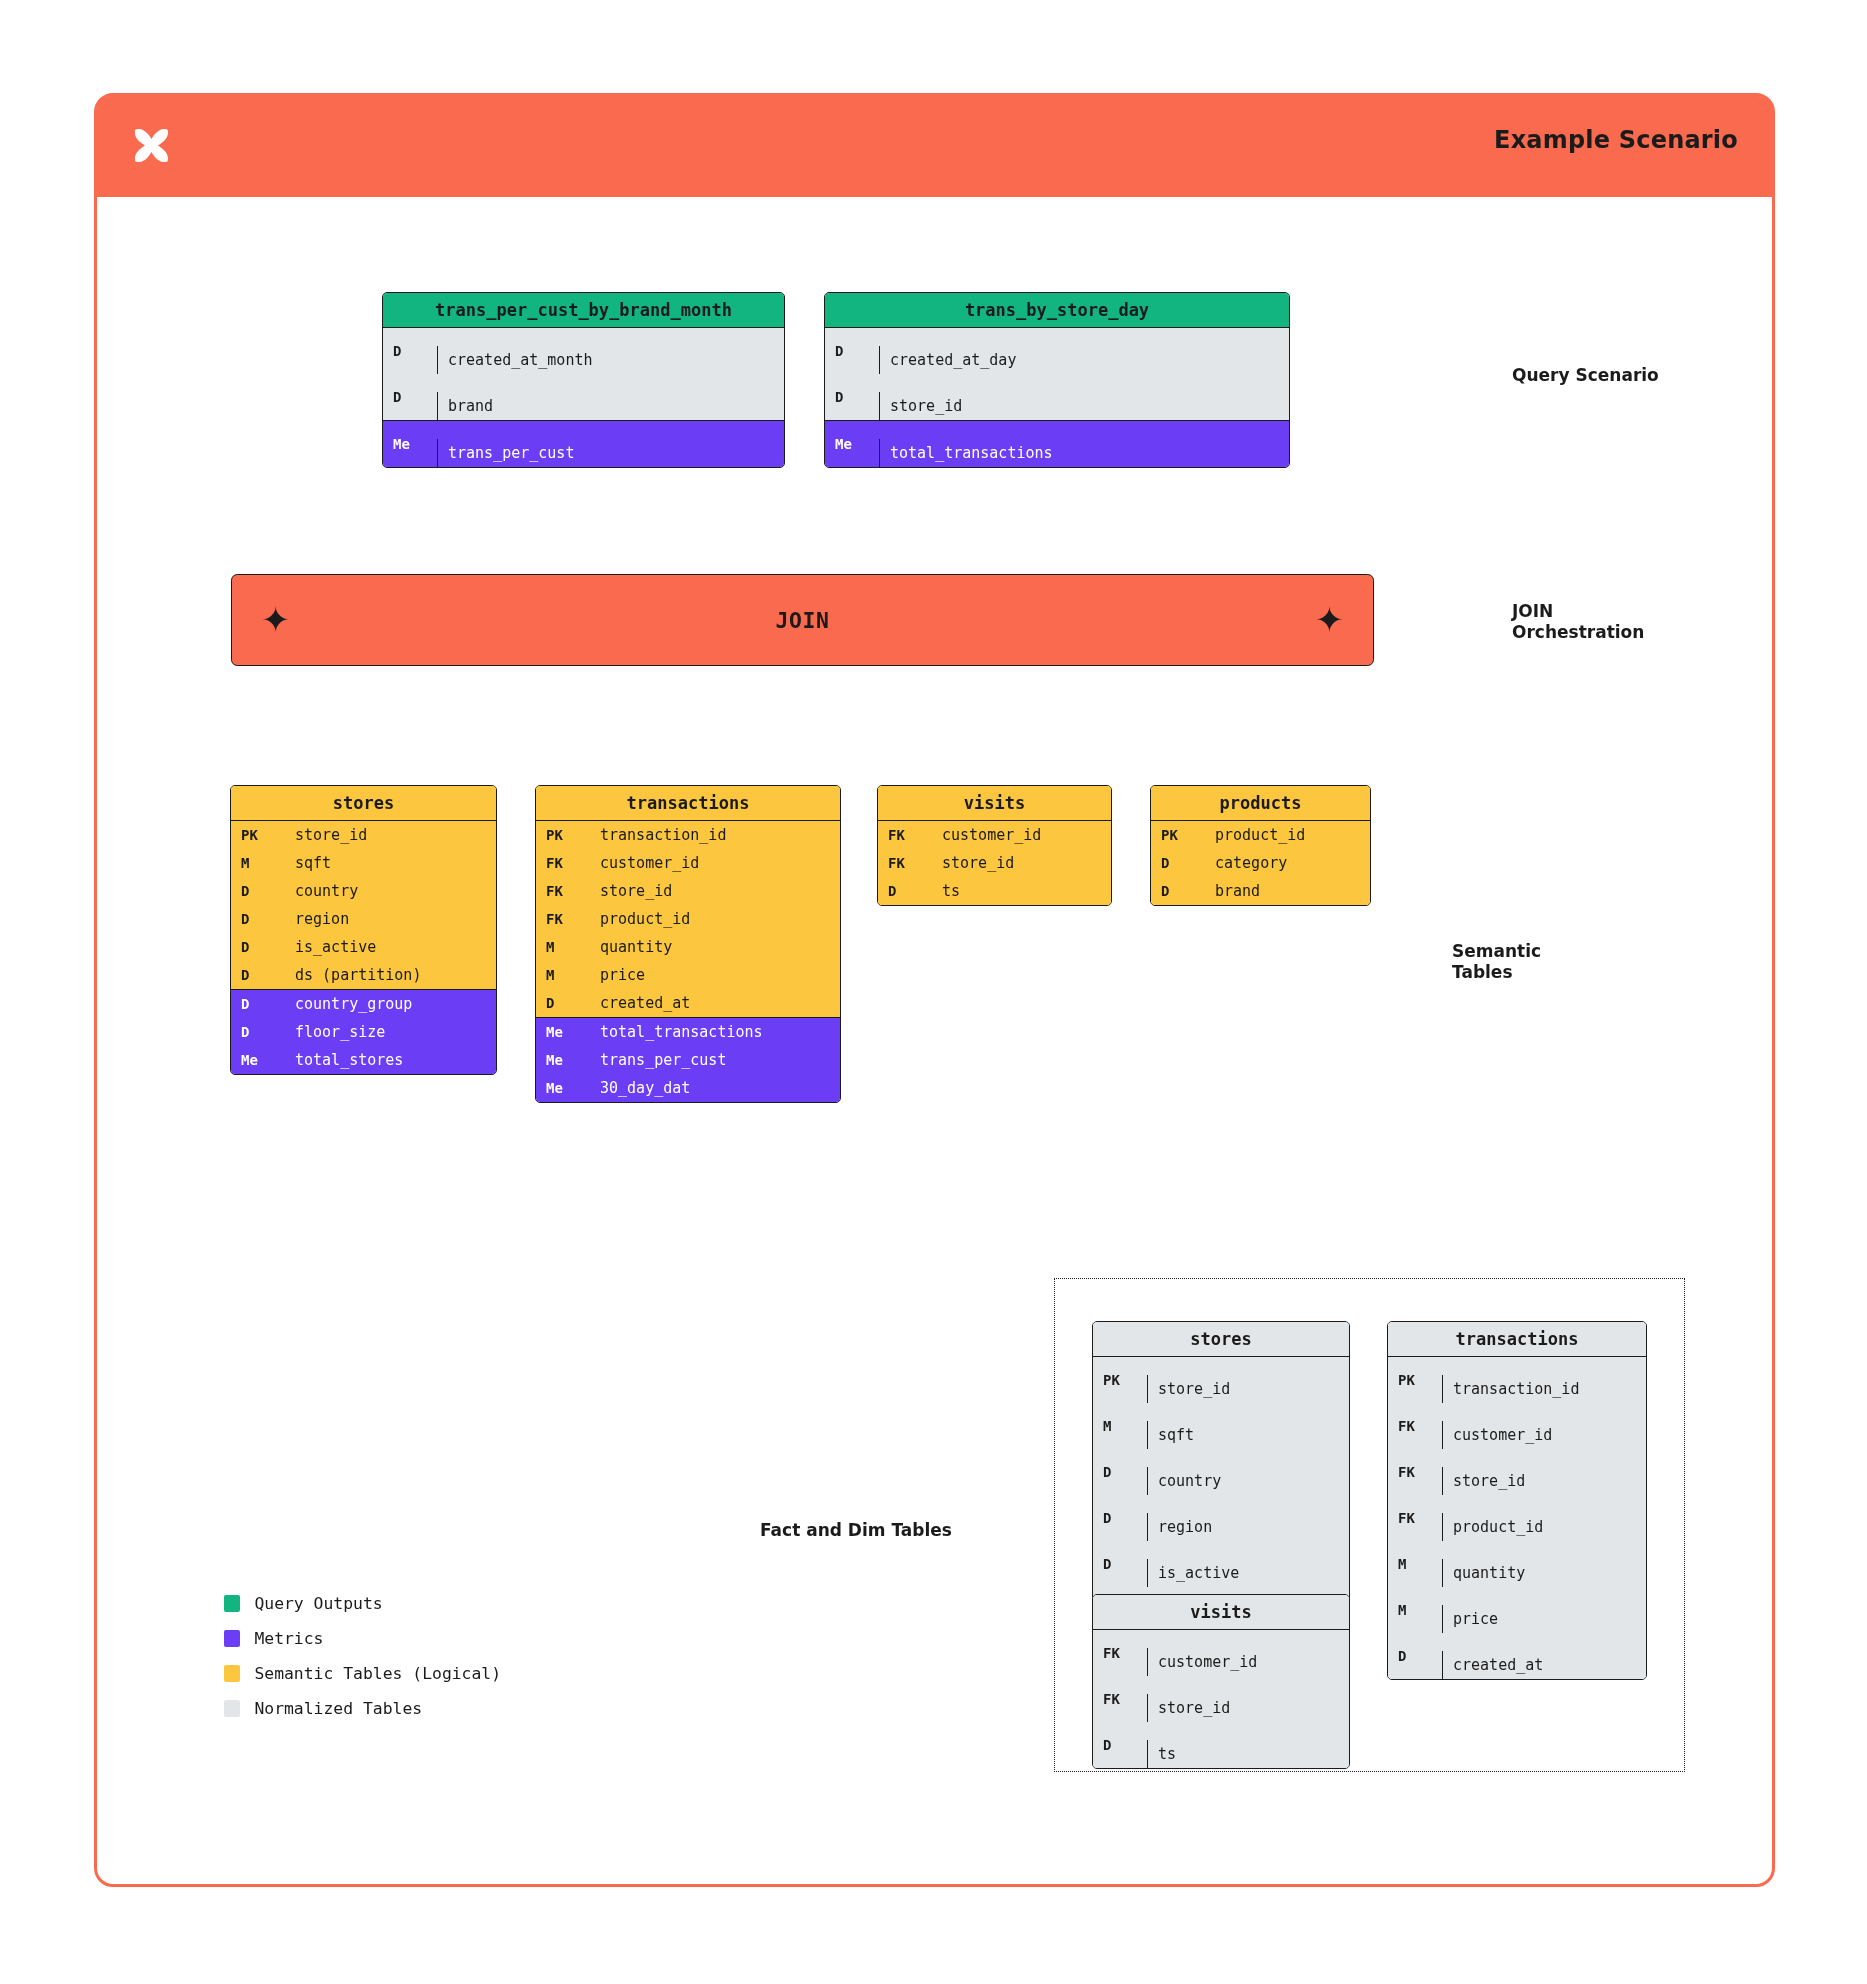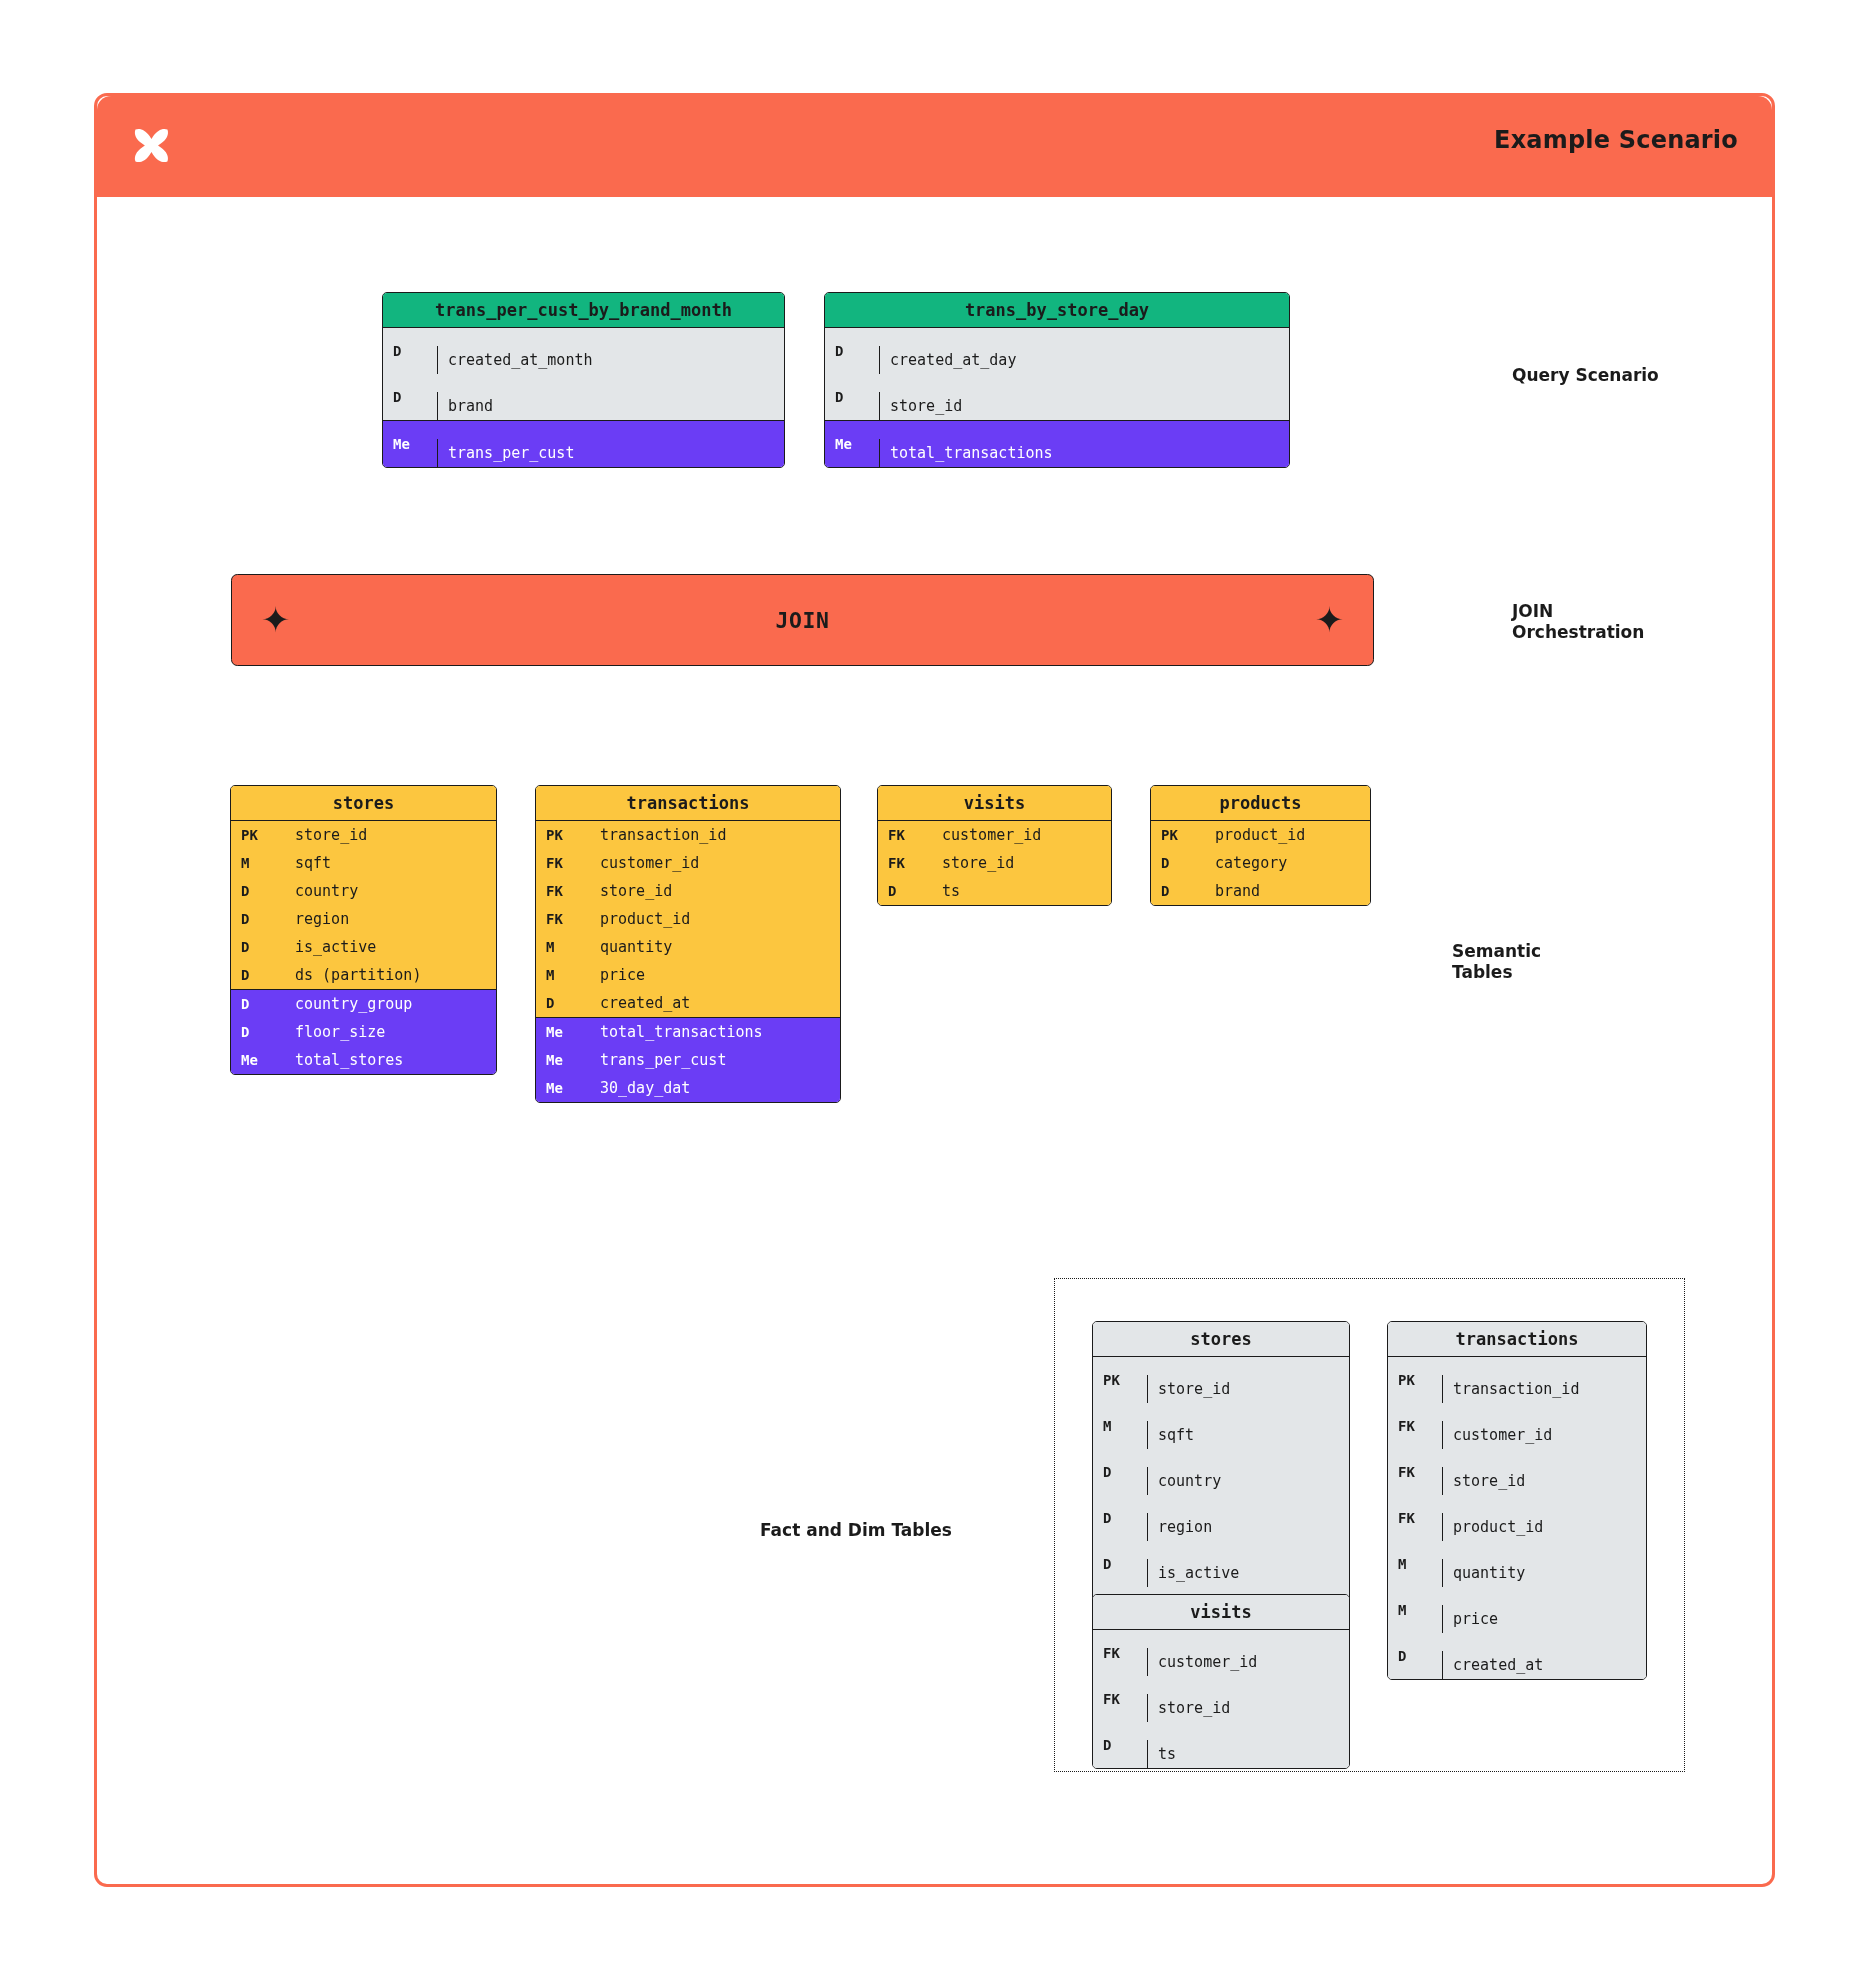--- a/index.html
+++ b/index.html
@@ -22,21 +22,21 @@
   }
 
   
   .card {
     position: absolute;
     left: 94px;
     top: 93px;
     width: 1681px;
     height: 1794px;
     border: 3.1px solid #fa6a4e;
-    border-radius: 13px;
+    border-radius: 19px;
     box-sizing: border-box;
     background: #ffffff;
   }
   .card-header {
     position: absolute;
     left: 0; top: 0;
     width: 100%;
     height: 101px;
     background: #fa6a4e;
     border-radius: 14px 14px 0 0;
@@ -502,15 +502,33 @@
     <div>Orchestration</div>
   </div>
 
   <div class="ann" style="left:1452px; top:941px;">
     <div>Semantic</div>
     <div>Tables</div>
   </div>
 
   <div class="ann" style="left:760px; top:1520px;">Fact and Dim Tables</div>
 
+  <div class="legend">
+    <div class="legend-row">
+      <div class="swatch" style="background:#12b57f;"></div>
+      <div class="legend-text">Query Outputs</div>
+    </div>
+    <div class="legend-row">
+      <div class="swatch" style="background:#6b3df5;"></div>
+      <div class="legend-text">Metrics</div>
+    </div>
+    <div class="legend-row">
+      <div class="swatch" style="background:#fcc63f;"></div>
+      <div class="legend-text">Semantic Tables (Logical)</div>
+    </div>
+    <div class="legend-row">
+      <div class="swatch" style="background:#e3e6e8;"></div>
+      <div class="legend-text">Normalized Tables</div>
+    </div>
+  </div>
 
 </div>
 
 
 </body></html>

